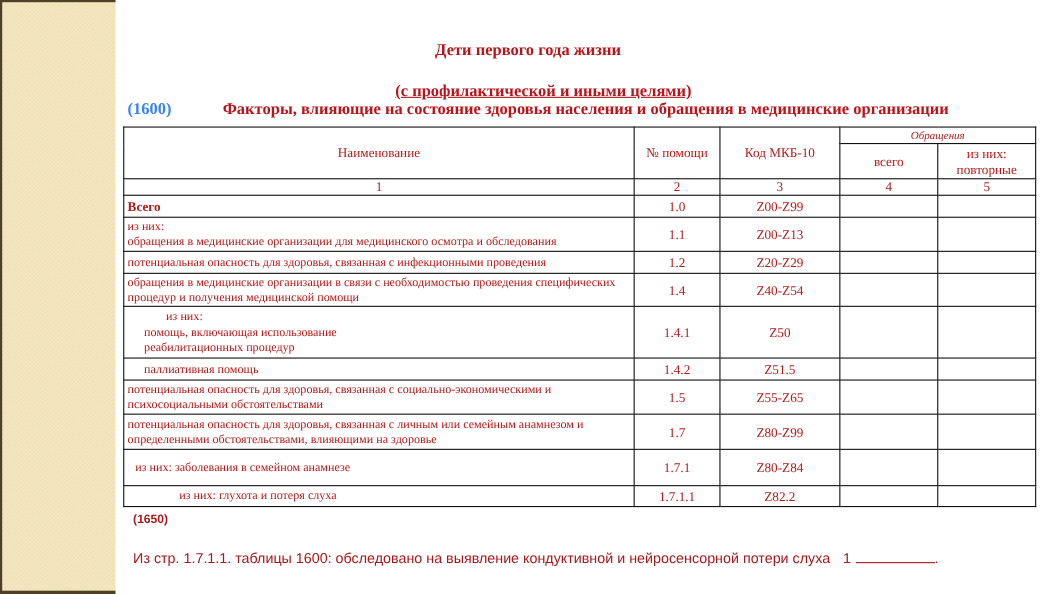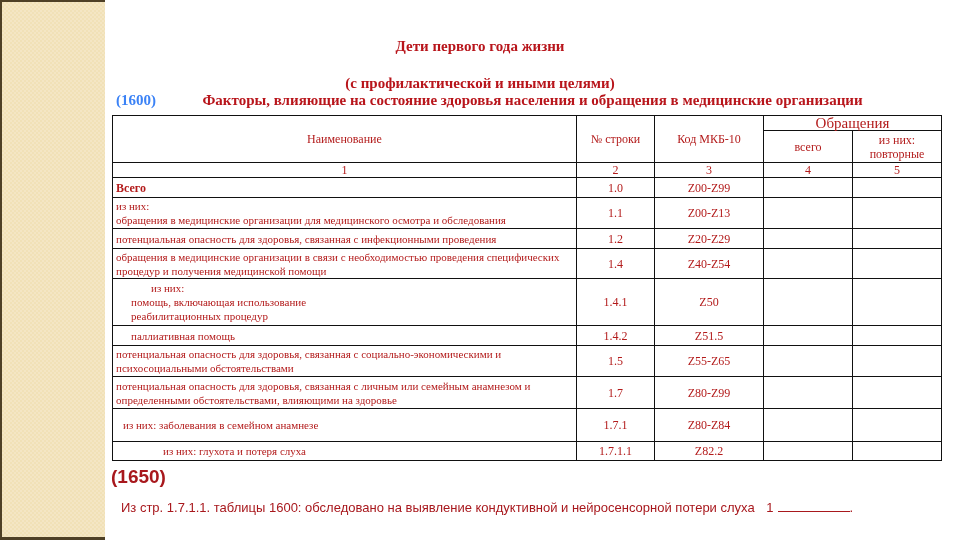--- a/index.html
+++ b/index.html
@@ -23,48 +23,48 @@
   .bottom-line {
     position:absolute; left:0; top:537px; width:105px; height:3px; background:#4e4026;
   }
   .title {
     position:absolute; left:105px; width:855px; text-align:center;
     font-weight:bold; font-size:15px; line-height:19px;
     color:#b8151b;
   }
   .t1 { top:37px; left:195px; width:570px; }
   .t2 { top:67px;margin-top:24px; }
-  .t3 { top:74px; left:195px; width:570px; }
+  .t3 { top:74px; left:209px; width:570px;text-decoration:underline; }
   .code {
     position:absolute; font-weight:bold; font-size:15px; color:#3b82f6;
   }
   .code1600 { left:116px; top:92px; }
 
   table.grid {
     position:absolute; left:112px; top:115px;
     border-collapse:collapse;
     font-size:11px; color:#b31b1b;
     table-layout:fixed;
   }
   table.grid td {
     border:1.5px solid #111;
     padding:0 3px; vertical-align:middle;
     line-height:14px;
   }
   .c { text-align:center; }
   .hdr { font-size:12px; }
-  .hsmall { font-size:15px; line-height:11px !important; }
+  .hsmall { font-size:10px; line-height:11px !important;font-style:italic; }
   .bold { font-weight:bold; font-size:12px; }
   .ind1 { padding-left:18px !important; }
   .ind2 { padding-left:10px !important; }
   .ind3 { padding-left:50px !important;margin-top:28px; }
 
   .code1650 {
-    position:absolute; left:111px; top:466px;
-    font-family:"Liberation Sans", sans-serif; font-weight:bold; font-size:19px; color:#a8181d;
+    position:absolute; left:121px; top:466px;
+    font-family:"Liberation Sans", sans-serif; font-weight:bold; font-size:11px; color:#a8181d;
   }
   .note {
     position:absolute; left:121px; top:500px;
     font-family:"Liberation Sans", sans-serif; font-size:13px; color:#a8181d;
     white-space:nowrap;
   }
   .blank {
     display:inline-block; width:72px; border-bottom:1px solid #a8181d; height:11px; vertical-align:baseline; margin-left:4px;
   }
 </style>
@@ -83,21 +83,21 @@
   <colgroup>
     <col style="width:464px">
     <col style="width:78px">
     <col style="width:109px">
     <col style="width:89px">
     <col style="width:89px">
   </colgroup>
   <tbody>
       <tr style="height:15px">
     <td rowspan="2" class="c hdr">Наименование</td>
-    <td rowspan="2" class="c hdr">№ строки</td>
+    <td rowspan="2" class="c hdr">№ помощи</td>
     <td rowspan="2" class="c hdr">Код МКБ-10</td>
     <td colspan="2" class="c hsmall">Обращения</td>
   </tr>
   <tr style="height:32px">
     <td class="c hdr">всего</td>
     <td class="c hdr">из них: повторные</td>
   </tr>
   <tr style="height:15px">
     <td class="c hdr">1</td>
     <td class="c hdr">2</td>

